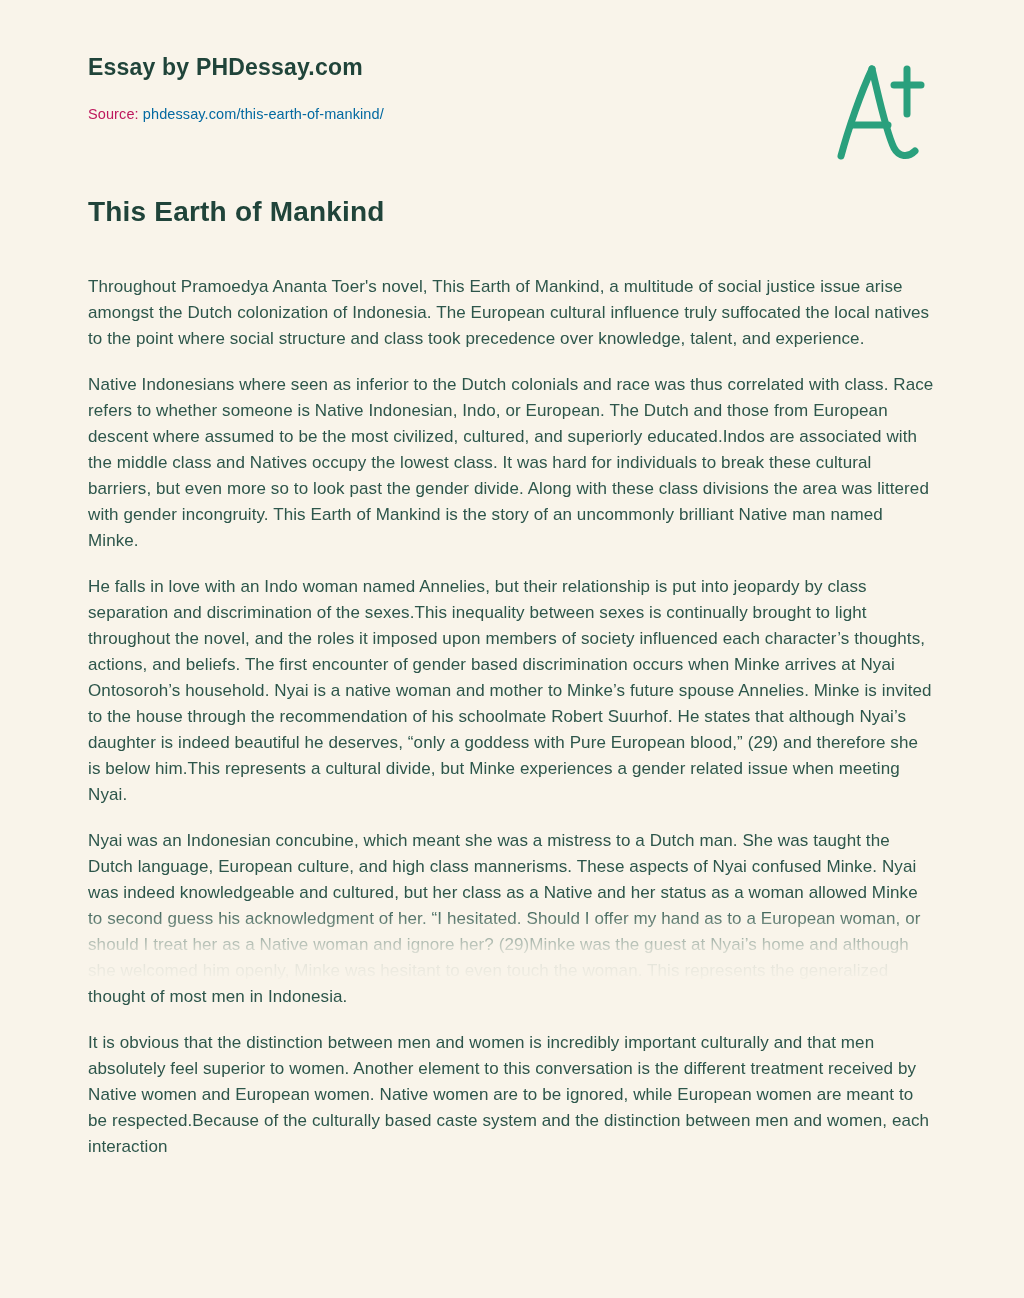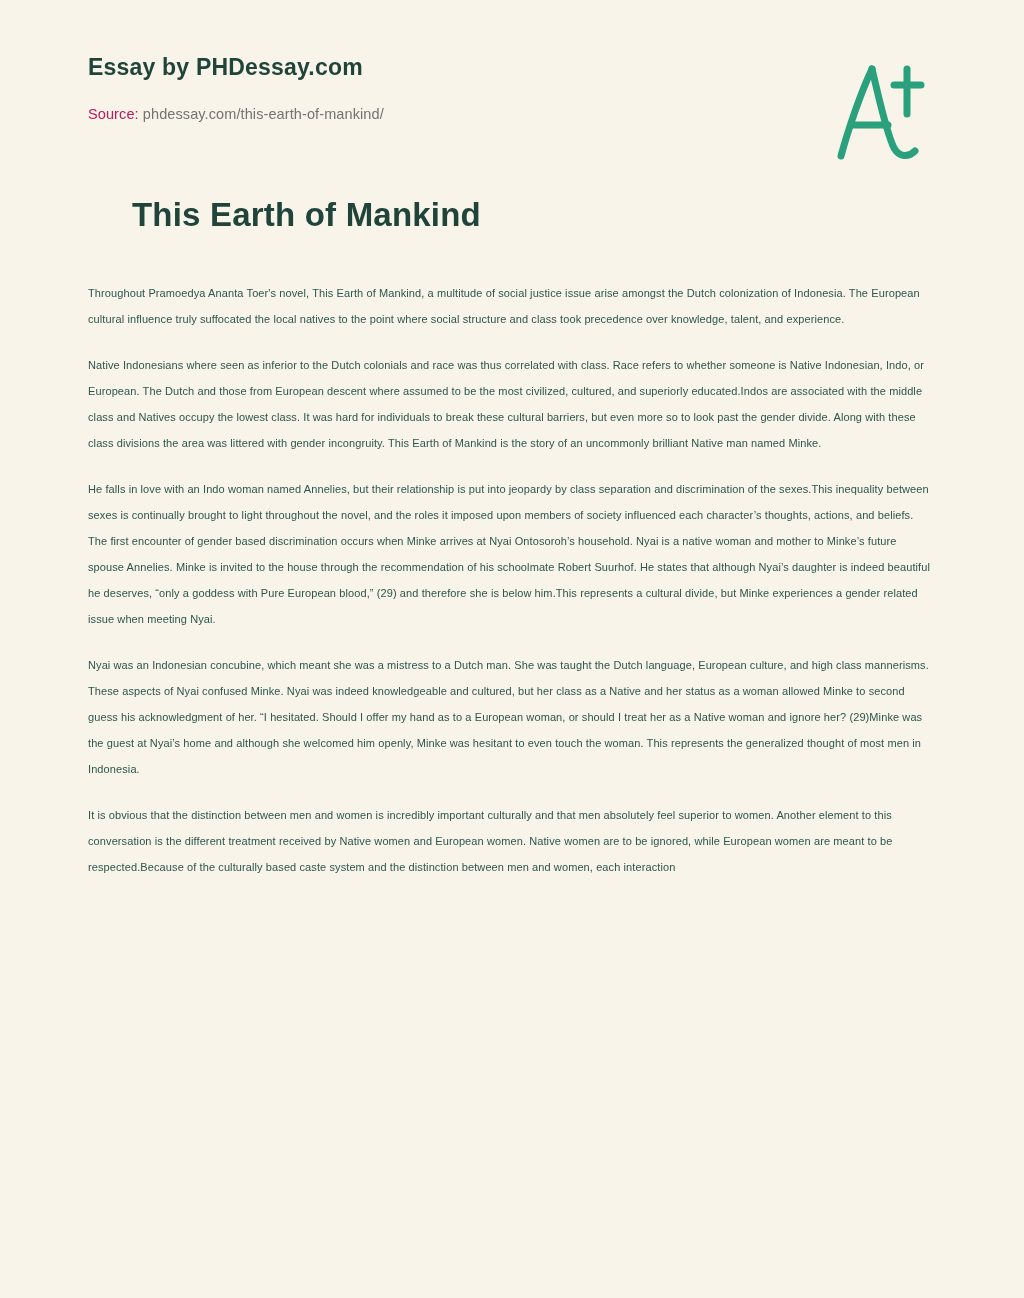--- a/index.html
+++ b/index.html
@@ -23,43 +23,42 @@
     color: #20443a;
     letter-spacing: 0.2px;
   }
   .source-line {
     margin-top: 25px;
     font-size: 14.5px;
     letter-spacing: 0.1px;
   }
   .source-label { color: #be185d; }
   .source-link {
-    color: #737373;
+    color: #0369a1;
     text-decoration: none;
     cursor: pointer;
   }
   .logo {
     position: absolute;
     top: 58px;
     right: 96px;
     width: 100px;
     height: 105px;
   }
   .logo svg { display: block; width: 100%; height: 100%; }
   .title {
     margin-top: 74px;
-    font-size: 33px;
+    font-size: 28px;
     font-weight: bold;
     color: #20443a;
     letter-spacing: 0.2px;
-    margin-left: 44px;
   }
   .body-copy { margin-top: 46px; }
   .body-copy p {
-    font-size: 11px;
+    font-size: 17px;
     line-height: 26px;
     color: #2d564b;
     margin-bottom: 20px;
     letter-spacing: 0.1px;
     max-width: 848px;
   }
   .bottom-fade {
     position: absolute;
     left: 0;
     right: 0;

